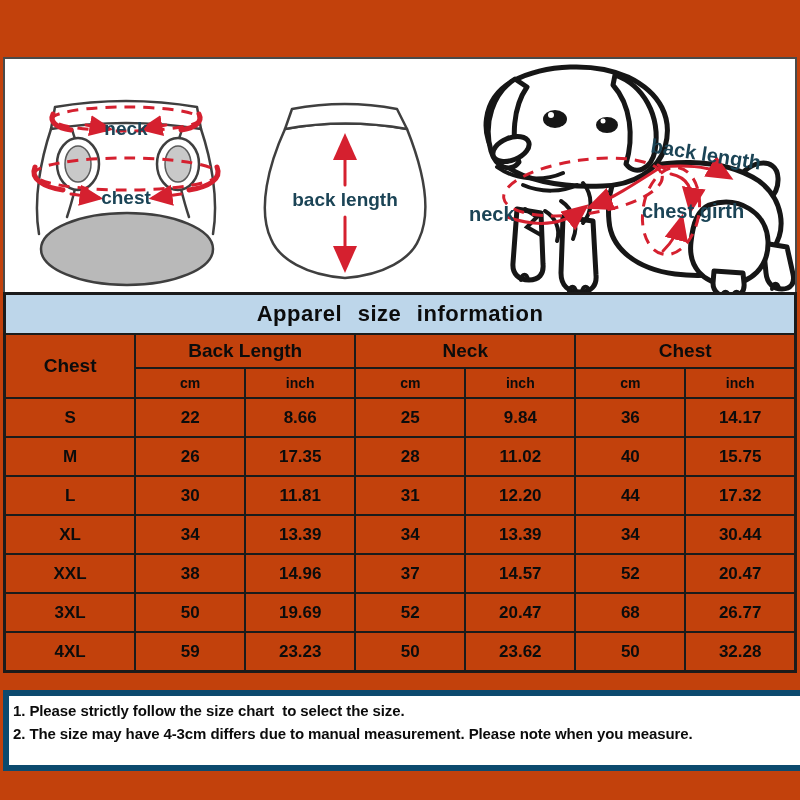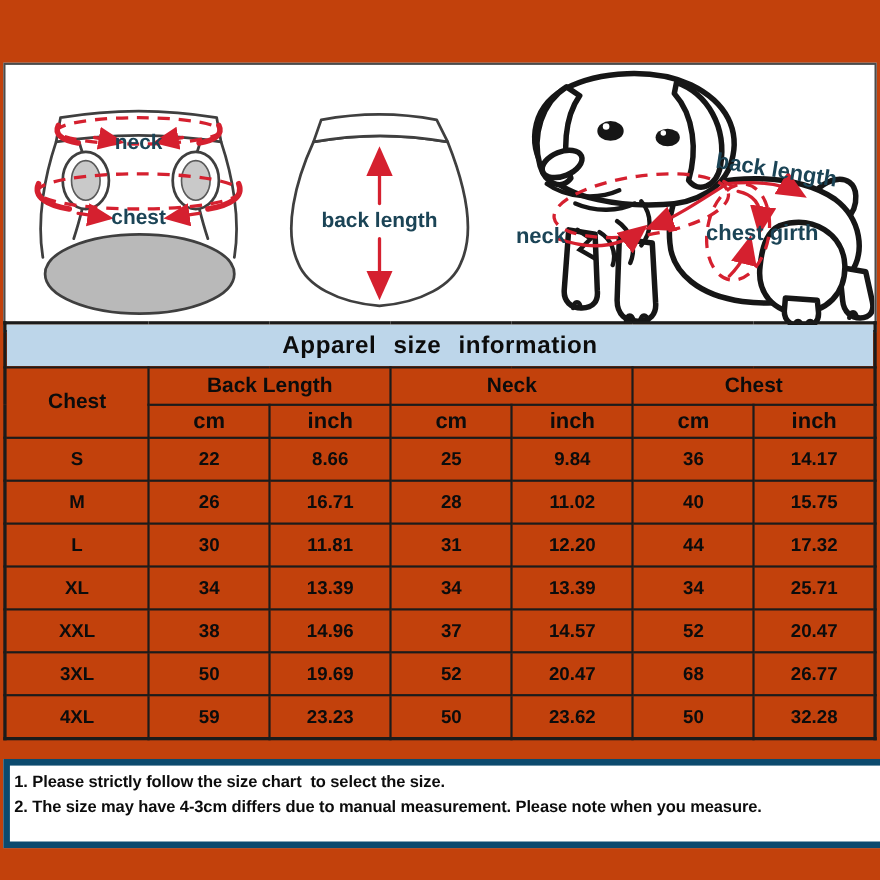--- a/index.html
+++ b/index.html
@@ -26,21 +26,21 @@
   .kl{fill:none;stroke:#161616;stroke-width:4;stroke-linecap:round;}
   .kf{fill:#161616;stroke:none;}
 
   
   .tbl{position:absolute;left:3px;top:292px;width:794px;border-collapse:collapse;
        table-layout:fixed;border:3px solid #1b1b1b;}
   .tbl td{border:2px solid #1b1b1b;text-align:center;vertical-align:middle;
           color:#0c0c0c;font-weight:bold;padding:0;overflow:hidden;}
   .cap td{background:#bdd6ea;font-size:22px;height:38px;word-spacing:9px;letter-spacing:.5px;}
   .grp td{font-size:19px;height:32px;}
-  .unt td{font-size:20px;height:28px;}
+  .unt td{font-size:14px;height:28px;}
   .dat td{font-size:17px;height:37px;}
   .szcol{font-size:18px;}
 
   
   .notes{position:absolute;left:3px;top:690px;width:786px;border:6px solid #0c4a6e;
          background:#fff;padding:3px 4px 20px 4px;}
   .notes div{font-weight:bold;font-size:15px;color:#0c0c0c;line-height:23px;
              white-space:pre-wrap;letter-spacing:-0.1px;}
 </style>
 </head>
@@ -188,21 +188,21 @@
         <td>22</td>
         <td>8.66</td>
         <td>25</td>
         <td>9.84</td>
         <td>36</td>
         <td>14.17</td>
       </tr>
       <tr class="dat">
         <td class="szcol">M</td>
         <td>26</td>
-        <td>16.71</td>
+        <td>17.35</td>
         <td>28</td>
         <td>11.02</td>
         <td>40</td>
         <td>15.75</td>
       </tr>
       <tr class="dat">
         <td class="szcol">L</td>
         <td>30</td>
         <td>11.81</td>
         <td>31</td>
@@ -210,21 +210,21 @@
         <td>44</td>
         <td>17.32</td>
       </tr>
       <tr class="dat">
         <td class="szcol">XL</td>
         <td>34</td>
         <td>13.39</td>
         <td>34</td>
         <td>13.39</td>
         <td>34</td>
-        <td>25.71</td>
+        <td>30.44</td>
       </tr>
       <tr class="dat">
         <td class="szcol">XXL</td>
         <td>38</td>
         <td>14.96</td>
         <td>37</td>
         <td>14.57</td>
         <td>52</td>
         <td>20.47</td>
       </tr>

